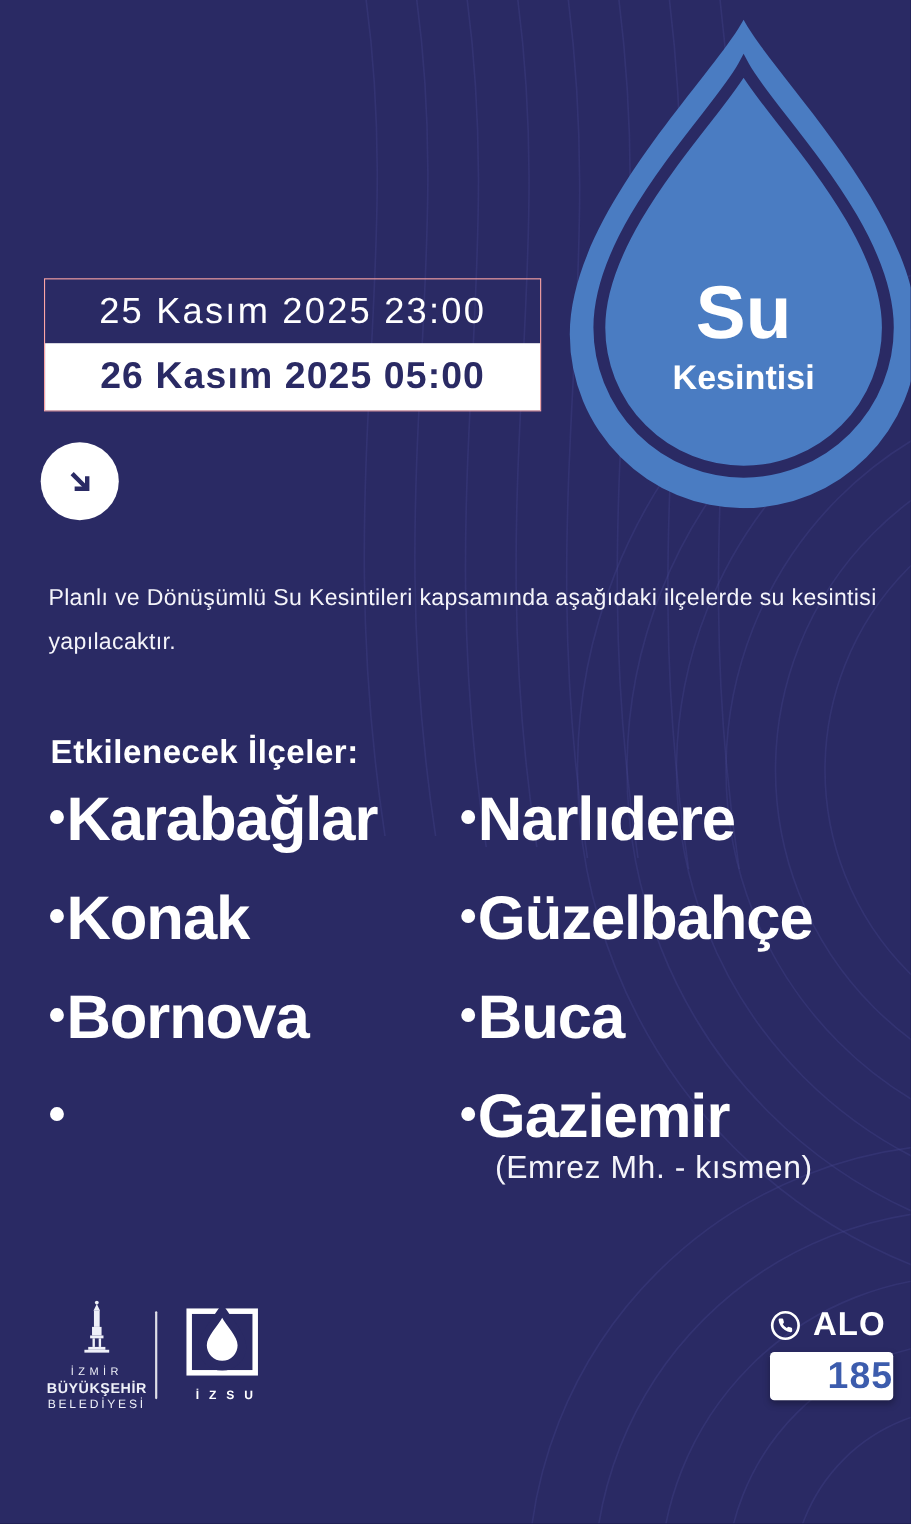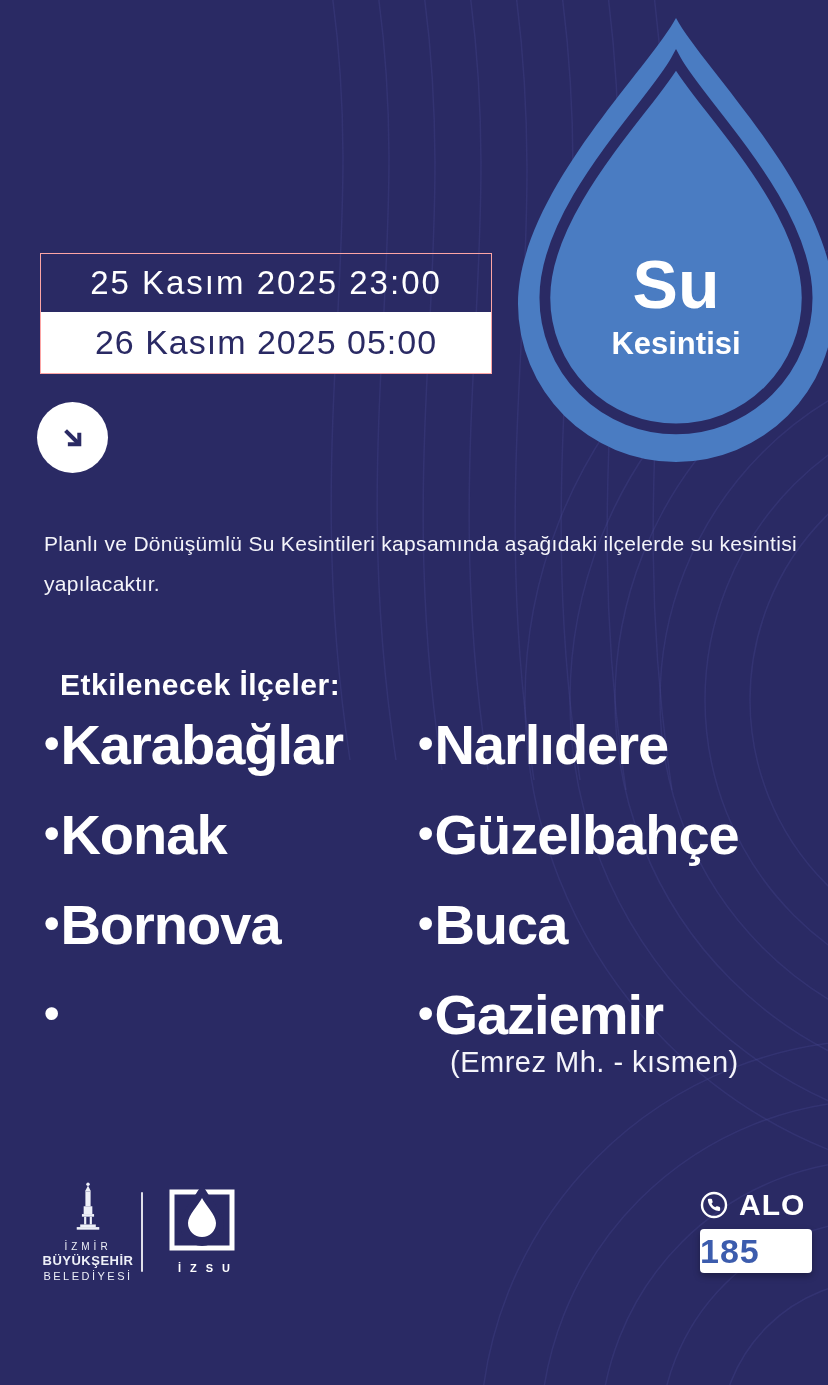--- a/index.html
+++ b/index.html
@@ -17,50 +17,50 @@
   
   .drop-svg{position:absolute;left:516px;top:12px;width:320px;height:450px;}
   .drop-text{position:absolute;left:551px;top:250px;width:250px;text-align:center;line-height:1;}
   .drop-text .su{font-size:68px;font-weight:bold;letter-spacing:0;}
   .drop-text .kesintisi{font-size:31px;font-weight:bold;margin-top:10px;}
 
   
   .schedule{position:absolute;left:40px;top:253px;width:452px;border:1px solid #fca5a5;box-sizing:border-box;}
   .schedule .row{height:58px;display:flex;align-items:center;justify-content:center;}
   .schedule .row.start{background:transparent;color:#ffffff;font-size:33px;font-weight:400;letter-spacing:2px;}
-  .schedule .row.end{background:#ffffff;color:#2a2a64;font-size:34px;font-weight:normal;letter-spacing:1px;height:61px;}
+  .schedule .row.end{background:#ffffff;color:#2a2a64;font-size:34px;font-weight:bold;letter-spacing:1px;height:61px;}
 
   
   .arrow-circle{position:absolute;left:37px;top:402px;width:71px;height:71px;border-radius:50%;background:#ffffff;display:flex;align-items:center;justify-content:center;}
 
   
   .intro{position:absolute;left:44px;top:524px;width:760px;font-size:21px;line-height:40px;font-weight:400;letter-spacing:0.3px;color:#f4f4fa;}
 
   
-  .affected-heading{position:absolute;left:60px;top:668px;font-size:30px;font-weight:bold;letter-spacing:0.5px;}
+  .affected-heading{position:absolute;left:46px;top:668px;font-size:30px;font-weight:bold;letter-spacing:0.5px;}
   .col{position:absolute;top:700px;}
   .col.left{left:44px;width:370px;}
   .col.right{left:418px;width:400px;}
   .district{height:90px;display:flex;align-items:center;font-size:56px;font-weight:bold;letter-spacing:-1px;line-height:1;}
   .district .bullet{font-size:44px;margin-right:2px;position:relative;top:-2px;}
   .district-note{margin-top:-14px;padding-left:32px;font-size:29px;font-weight:400;letter-spacing:0.5px;color:#f4f4fa;}
 
   
   .muni{position:absolute;left:38px;top:1182px;width:100px;text-align:center;color:#eef0f8;}
   .muni .line1{font-size:10px;letter-spacing:4px;margin-top:3px;}
   .muni .line2{font-size:13px;font-weight:bold;letter-spacing:0.5px;margin-top:1px;}
   .muni .line3{font-size:11px;letter-spacing:2.5px;margin-top:2px;}
   .footer-divider{position:absolute;left:141px;top:1192px;width:2px;height:80px;background:rgba(255,255,255,0.85);border-radius:1px;}
   .izsu{position:absolute;left:164px;top:1182px;width:80px;text-align:center;}
   .izsu .izsu-label{margin-top:2px;font-size:11px;font-weight:bold;letter-spacing:9px;padding-left:9px;color:#ffffff;}
 
   .hotline{position:absolute;left:700px;top:1188px;width:118px;}
   .hotline .alo-row{display:flex;align-items:center;gap:11px;}
   .hotline .alo-label{font-size:30px;font-weight:bold;letter-spacing:1px;color:#ffffff;}
-  .hotline .number-box{margin-top:7px;width:112px;height:44px;background:#ffffff;border-radius:4px;display:flex;align-items:center;justify-content:flex-start;box-shadow:0 3px 7px rgba(0,0,0,0.3);}
+  .hotline .number-box{margin-top:7px;width:112px;height:44px;background:#ffffff;border-radius:4px;display:flex;align-items:center;justify-content:flex-end;box-shadow:0 3px 7px rgba(0,0,0,0.3);}
   .hotline .number{font-size:34px;font-weight:bold;color:#3c5cad;letter-spacing:1px;}
 </style>
 </head>
 <body>
 
 <div class="poster">
 
   <svg class="bg-pattern" width="828" height="1385" viewBox="0 0 828 1385" fill="none">
     <g stroke="#4b4b96" stroke-opacity="0.28" stroke-width="1.5" fill="none">
       <path d="M330,-20 C370,240 300,430 350,760"></path>

